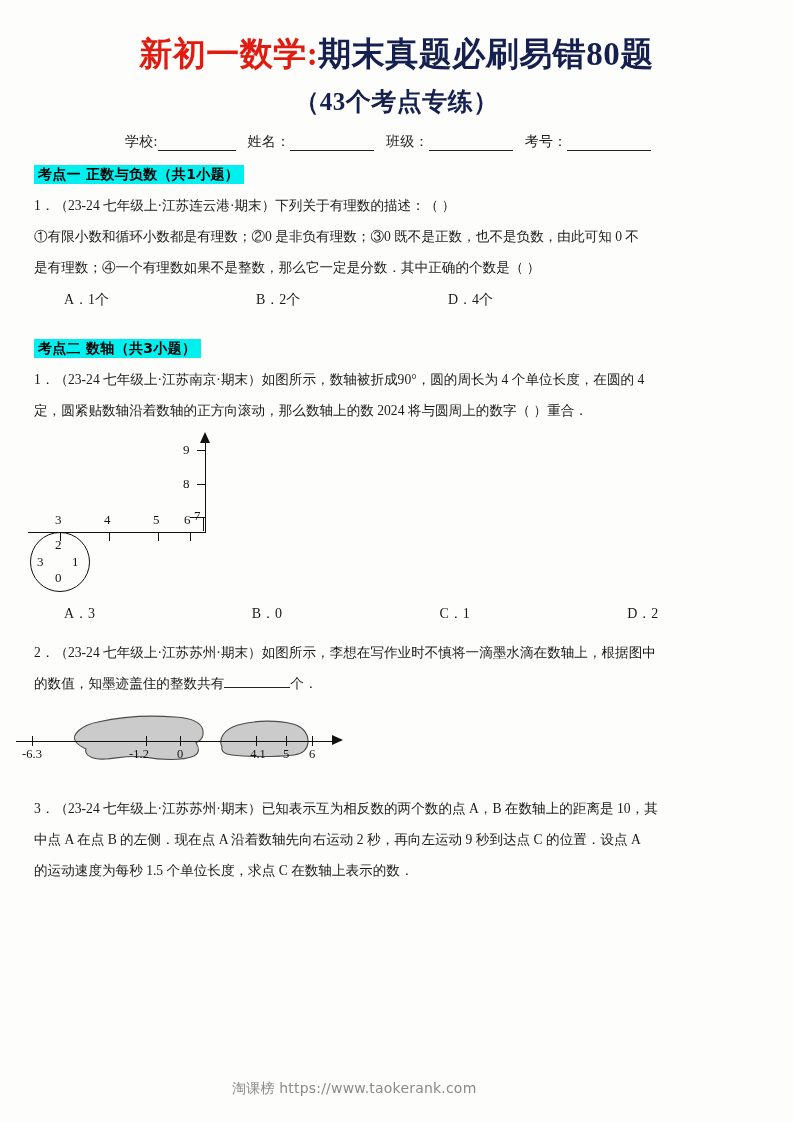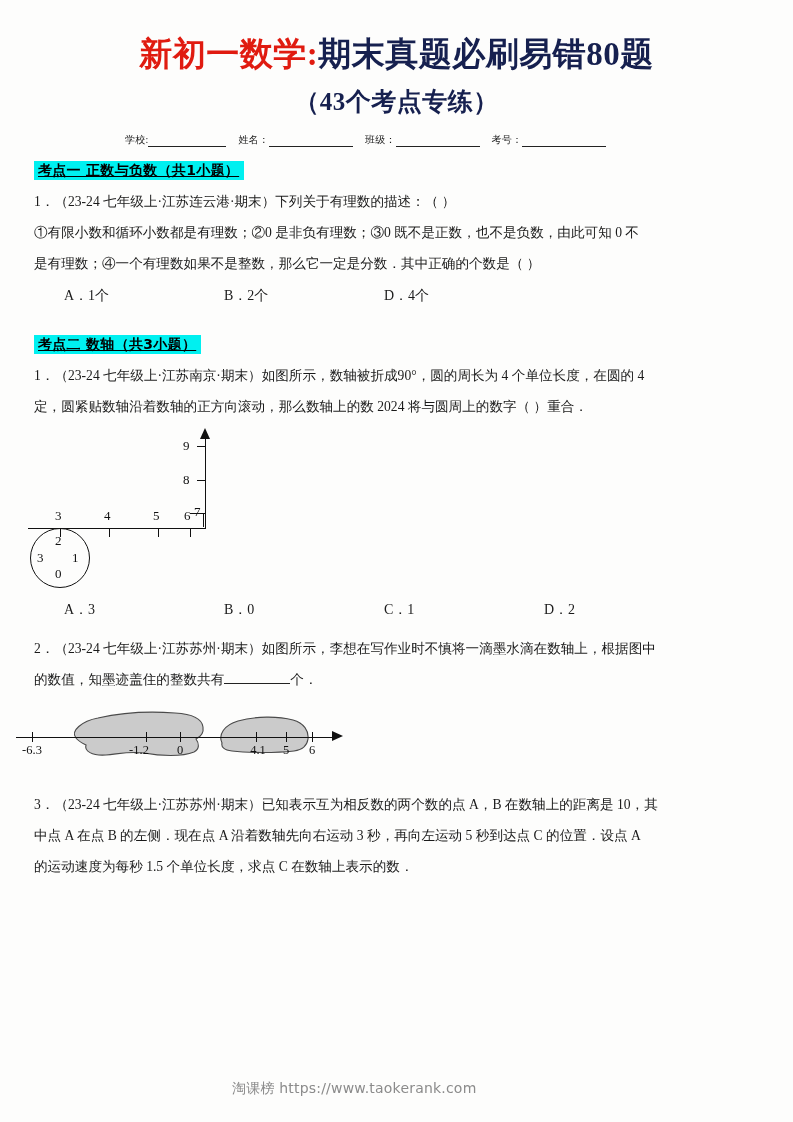--- a/index.html
+++ b/index.html
@@ -38,21 +38,21 @@
     color: #16204f;
     font-size: 25px;
     font-weight: bold;
     margin-top: 10px;
     letter-spacing: 0.5px;
   }
   
   .examinfo {
     margin-top: 15px;
     padding-left: 125px;
-    font-size: 10px;
+    font-size: 14px;
     color: #1b1b1b;
     white-space: nowrap;
     letter-spacing: 0.2px;
   }
   .examinfo .blank {
     display: inline-block;
     border-bottom: 1.1px solid #222;
     vertical-align: bottom;
   }
   .b-sm { width: 78px; }
@@ -65,21 +65,20 @@
   }
   .sec-head span.hl {
     background: #00f0f0;
     color: #000;
     font-family: "DejaVu Sans", "Liberation Sans", sans-serif;
     font-weight: bold;
     font-size: 14px;
     padding: 1px 5px 2px 4px;
     letter-spacing: 0.3px;
     white-space: nowrap;
-    text-decoration: underline;
   }
   .sec-block { margin-left: 0; }
   
   .q {
     margin: 0 40px 0 34px;
     font-size: 13.6px;
     line-height: 31px;
     text-align: justify;
     color: #1a1a1a;
   }
@@ -88,20 +87,21 @@
     border-bottom: 1.1px solid #222;
     width: 66px;
   }
   
   .opts {
     margin: 2px 40px 0 34px;
     font-size: 14px;
     line-height: 30px;
     display: flex;
     color: #1a1a1a;
+    gap: 32px;
   }
   .opts .opt { width: 160px; padding-left: 30px; }
   
   .fig1 {
     position: relative;
     width: 280px;
     height: 165px;
     margin: 6px 0 0 20px;
   }
   .fig1 .axis-h {
@@ -318,19 +318,19 @@
       <div class="lb" style="left:22px;">-6.3</div>
       <div class="lb" style="left:129px;">-1.2</div>
       <div class="lb" style="left:170px;">0</div>
       <div class="lb" style="left:248px;">4.1</div>
       <div class="lb" style="left:276px;">5</div>
       <div class="lb" style="left:302px;">6</div>
     </div>
 
     
     <div class="q" style="margin-top:22px;">3．（23-24 七年级上·江苏苏州·期末）已知表示互为相反数的两个数的点 A，B 在数轴上的距离是 10，其</div>
-    <div class="q">中点 A 在点 B 的左侧．现在点 A 沿着数轴先向右运动 3 秒，再向左运动 5 秒到达点 C 的位置．设点 A</div>
+    <div class="q">中点 A 在点 B 的左侧．现在点 A 沿着数轴先向右运动 2 秒，再向左运动 9 秒到达点 C 的位置．设点 A</div>
     <div class="q">的运动速度为每秒 1.5 个单位长度，求点 C 在数轴上表示的数．</div>
   </div>
 
   <div class="watermark">淘课榜 https://www.taokerank.com</div>
 
 </div>
 
 </body></html>

